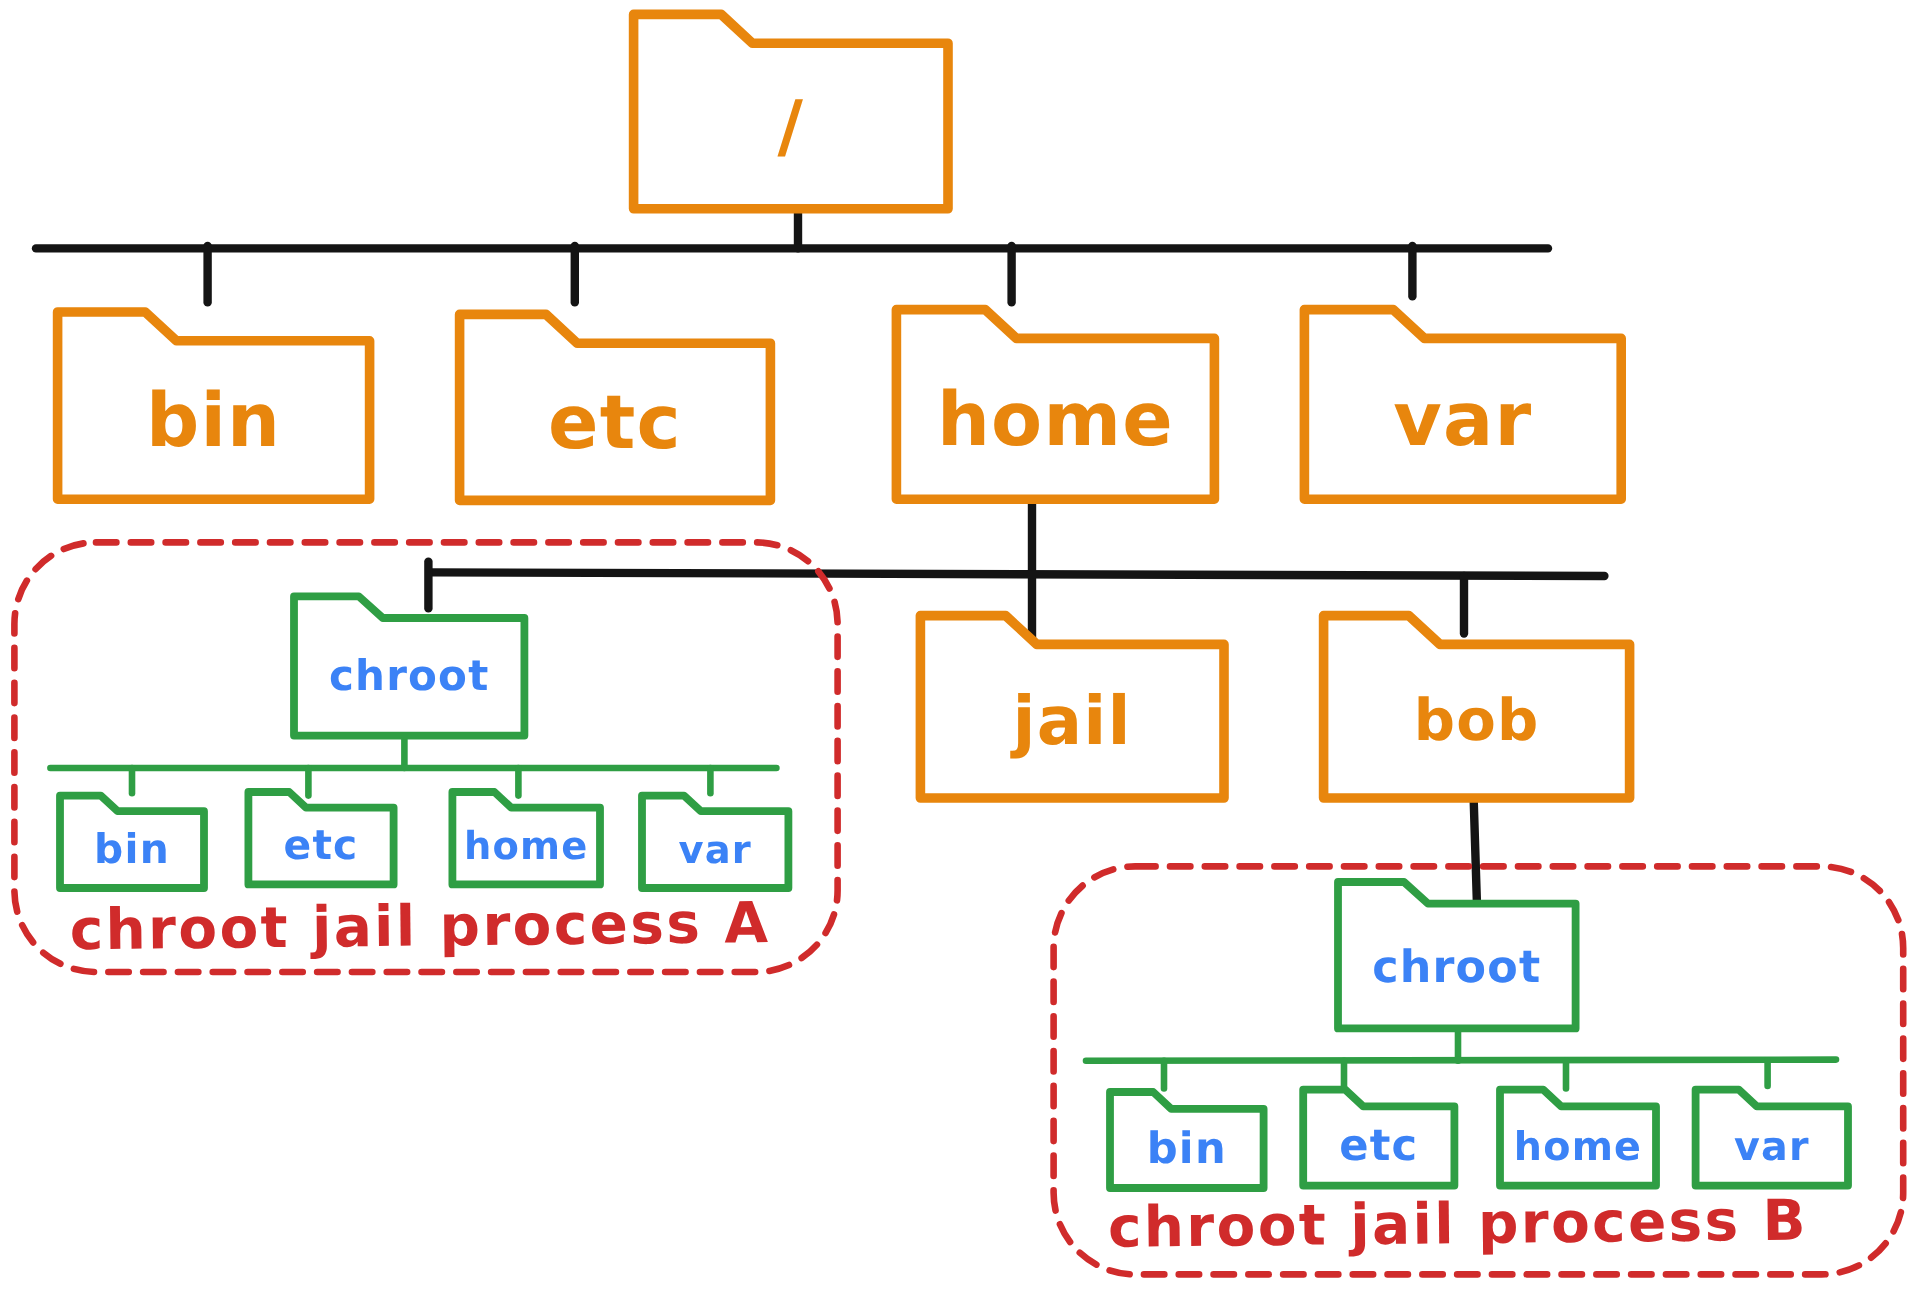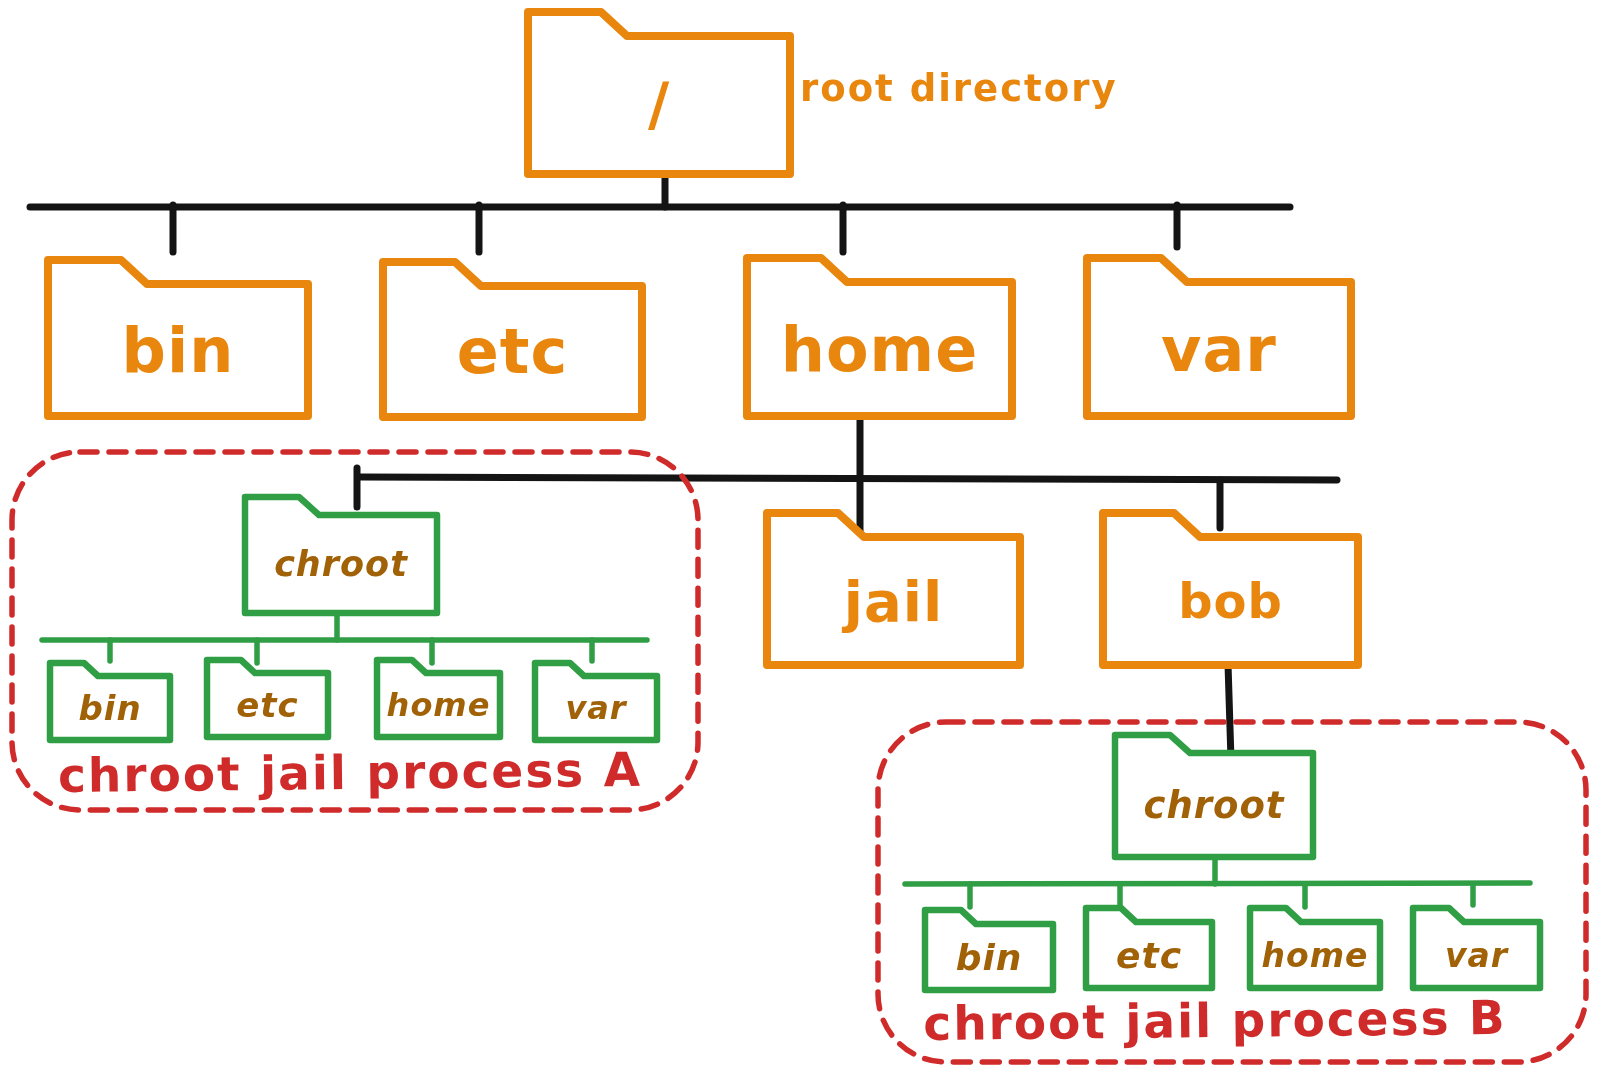--- a/index.html
+++ b/index.html
@@ -3,21 +3,21 @@
 <meta charset="utf-8">
 <style>
   html,body{margin:0;padding:0;background:#ffffff;}
   body{width:1600px;height:1074px;position:relative;overflow:hidden;
        font-family:"DejaVu Sans",sans-serif;}
   .stage{position:absolute;left:0;top:0;width:1600px;height:1074px;}
   svg.wires{position:absolute;left:0;top:0;}
   .lbl{position:absolute;display:flex;align-items:center;justify-content:center;
        font-weight:600;letter-spacing:1px;user-select:none;white-space:nowrap;}
   .orange{color:#e8860d;}
-  .green{color:#a16207;font-style:italic;}
+  .green{color:#3b82f6;}
   .red{color:#d02b2b;}
   .note{justify-content:flex-start;}
   .caption{font-weight:700;letter-spacing:2px;transform:rotate(-0.6deg);}
 </style>
 </head>
 <body>
 
 <div class="stage">
 
   <svg class="wires" width="1600" height="1074" viewBox="0 0 1600 1074">
@@ -74,21 +74,20 @@
       <path d="M1413,908 L1449,908 L1464,922 L1540,922 L1540,988 L1413,988 Z"></path>
     </g>
 
     <g stroke="#d02b2b" stroke-width="5.5" fill="none" stroke-dasharray="17 12" stroke-linecap="round">
       <rect x="12" y="452" width="686" height="358" rx="68" ry="68"></rect>
       <rect x="878" y="722" width="708" height="340" rx="68" ry="68"></rect>
     </g>
   </svg>
 
   <div class="lbl orange" style="left:528px;top:36px;width:262px;height:138px;font-size:58px;">/</div>
-  <div class="lbl orange note" style="left:800px;top:66px;height:44px;font-size:37px;letter-spacing:2px;">root directory</div>
 
   <div class="lbl orange" style="left:48px;top:284px;width:260px;height:132px;font-size:62px;">bin</div>
   <div class="lbl orange" style="left:383px;top:286px;width:259px;height:131px;font-size:62px;">etc</div>
   <div class="lbl orange" style="left:747px;top:282px;width:265px;height:134px;font-size:62px;">home</div>
   <div class="lbl orange" style="left:1087px;top:282px;width:264px;height:134px;font-size:62px;">var</div>
 
   <div class="lbl orange" style="left:767px;top:537px;width:253px;height:128px;font-size:56px;">jail</div>
   <div class="lbl orange" style="left:1103px;top:537px;width:255px;height:128px;font-size:48px;">bob</div>
 
   <div class="lbl green" style="left:245px;top:515px;width:192px;height:98px;font-size:35px;">chroot</div>

